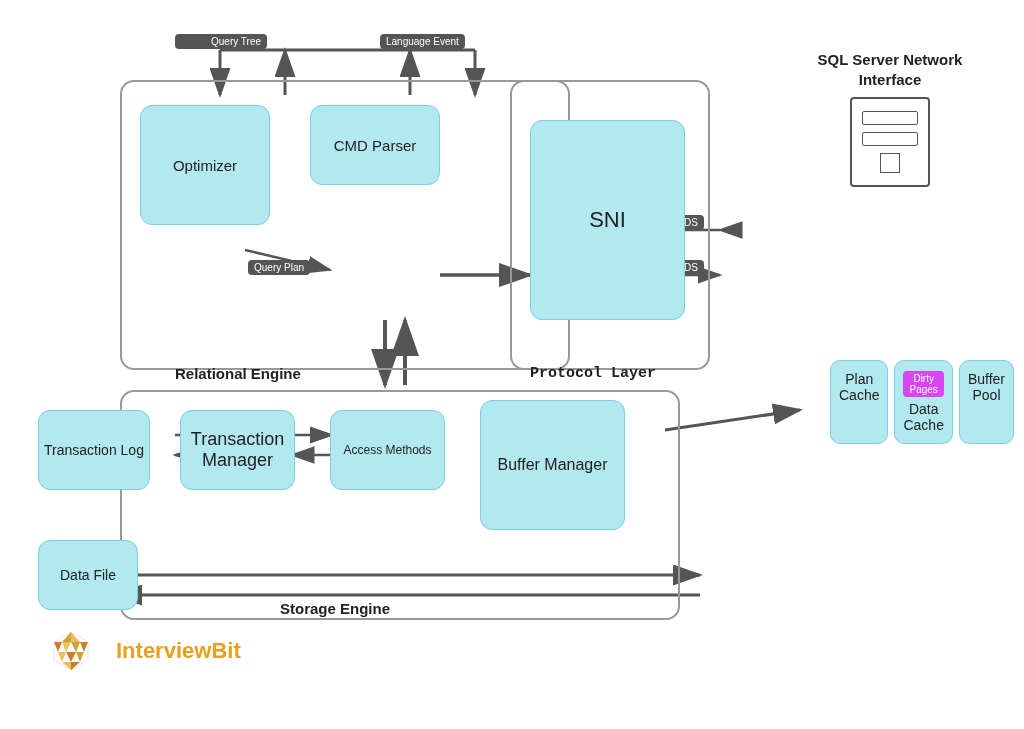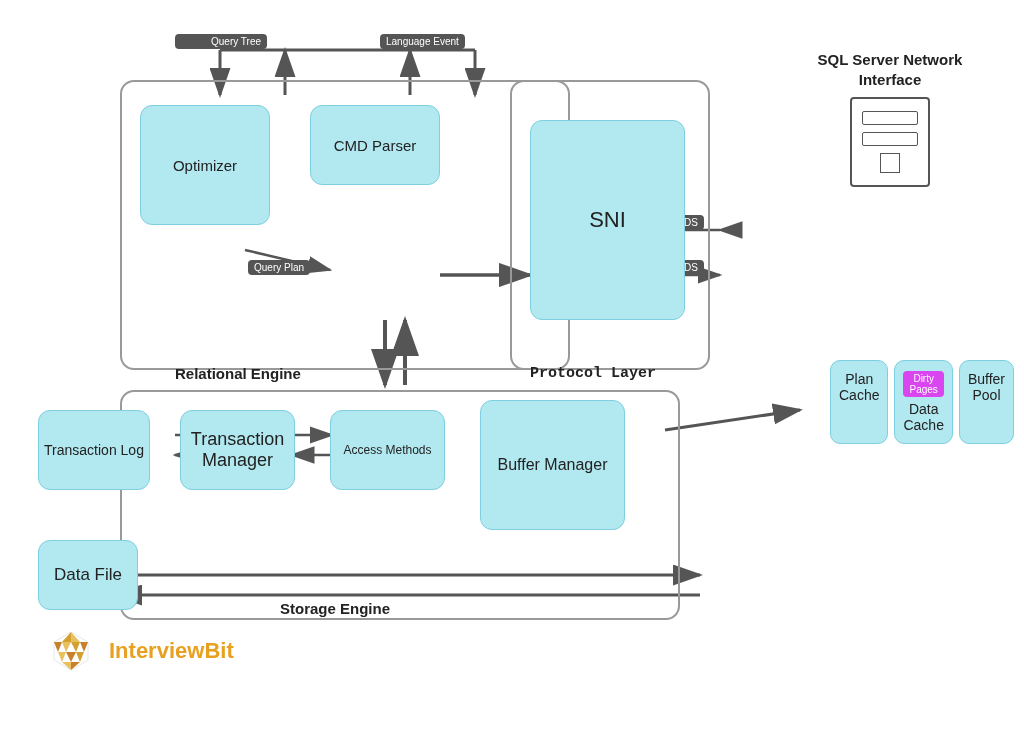--- a/index.html
+++ b/index.html
@@ -137,21 +137,21 @@
       margin-bottom: 4px;
     }
 
     
     .logo-area {
       position: absolute;
       bottom: 28px;
       left: 30px;
       display: flex;
       align-items: center;
-      gap: 17px;
+      gap: 24px;
     }
 
     .logo-diamond {
       width: 42px;
       height: 42px;
     }
 
     .logo-text {
       font-size: 22px;
       font-weight: 700;
@@ -253,21 +253,21 @@
 
   <div class="comp-box" style="top:390px; left:160px; width:115px; height:80px; font-size:18px;">Transaction
 Manager</div>
 
   <div class="comp-box" style="top:390px; left:310px; width:115px; height:80px; font-size:12px;">Access
 Methods</div>
 
   <div class="comp-box" style="top:380px; left:460px; width:145px; height:130px; font-size:16px;">Buffer
 Manager</div>
 
-  <div class="comp-box" style="top:520px; left:18px; width:100px; height:70px; font-size:17px;">Data
+  <div class="comp-box" style="top:520px; left:18px; width:100px; height:70px; font-size:14px;">Data
 File</div>
 
   <div class="sni-box">
     <div class="sni-title">SQL Server
 Network Interface</div>
     <div class="server-icon">
       <div class="server-slot"></div>
       <div class="server-slot"></div>
       <div class="server-slot-small"></div>
     </div>

